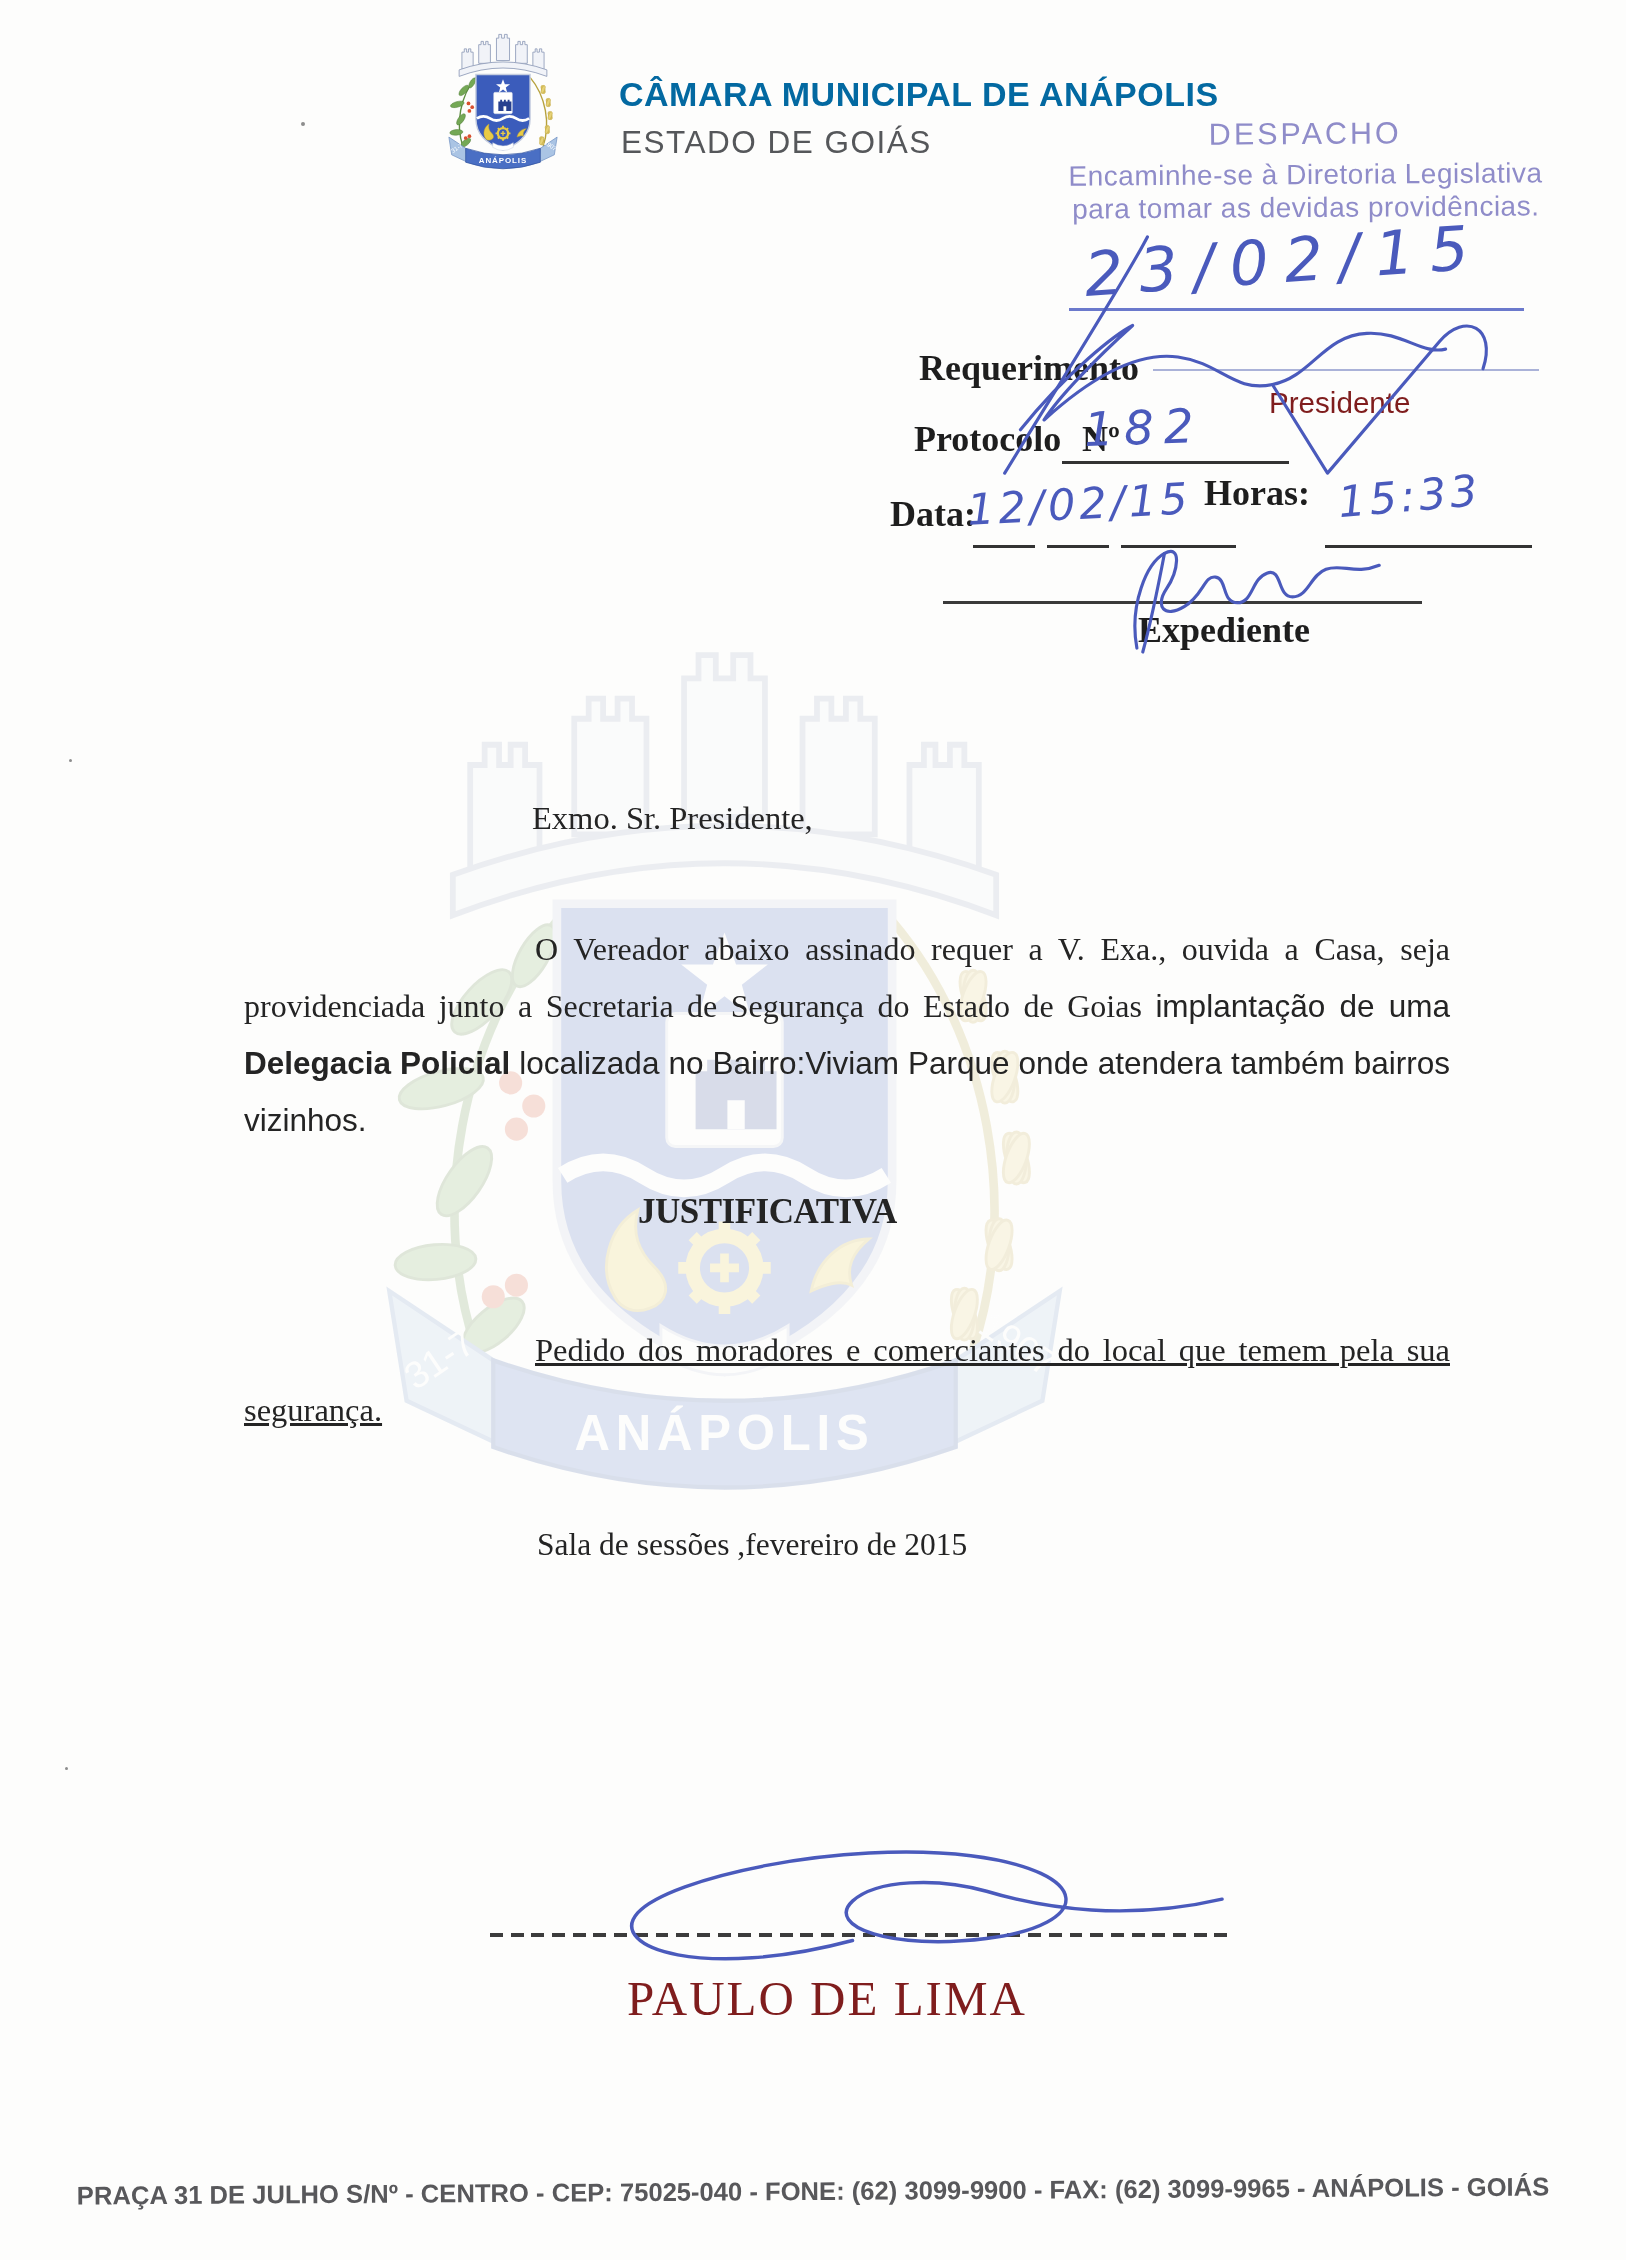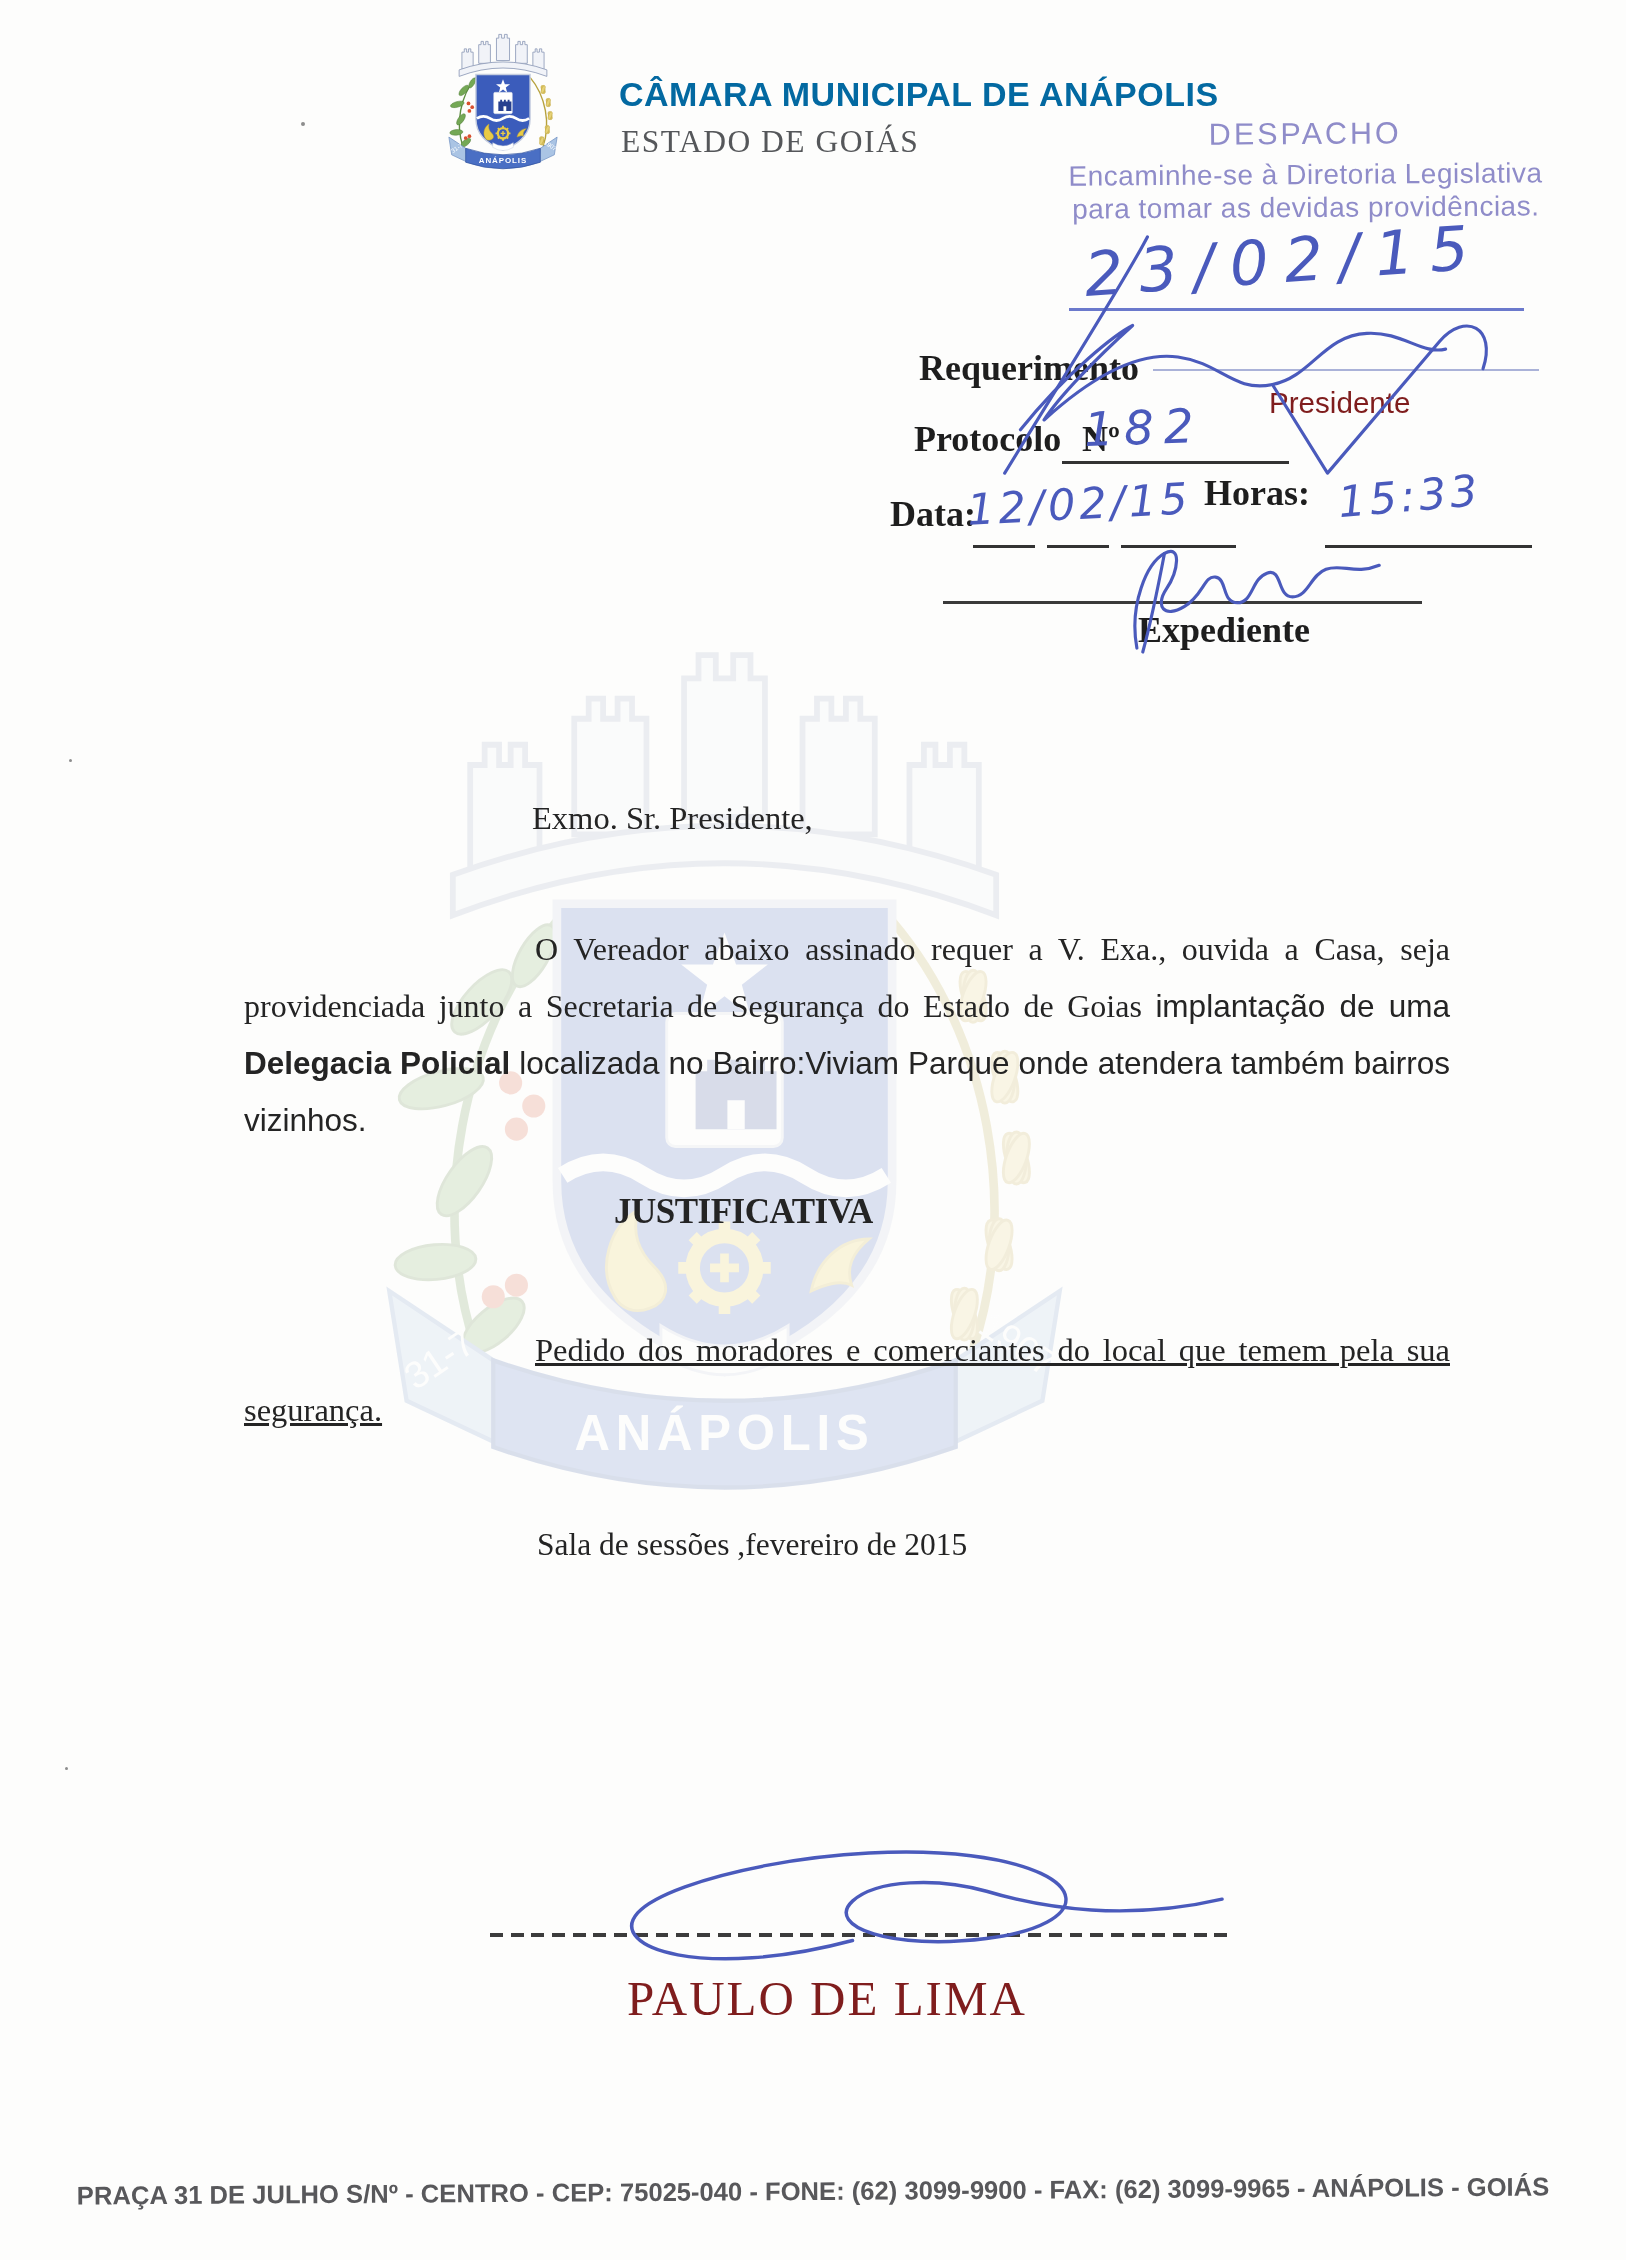--- a/index.html
+++ b/index.html
@@ -4,21 +4,21 @@
 <style>
   html,body{margin:0;padding:0;background:#9a9a9a;}
   .page{position:relative;width:1626px;height:2261px;background:#fdfdfc;overflow:hidden;
         font-family:"Liberation Serif",serif;color:#242424;}
   
   .watermark{position:absolute;left:291px;top:603px;width:867px;height:954px;opacity:.17;z-index:0;pointer-events:none;}
   .logo{position:absolute;left:433px;top:25.6px;width:140px;height:154px;z-index:2;}
   
   .org-title{position:absolute;left:619px;top:75px;font-family:"Liberation Sans",sans-serif;
              font-weight:bold;font-size:34px;color:#0369a1;letter-spacing:0.5px;z-index:2;white-space:nowrap;}
-  .org-sub{position:absolute;left:621px;top:124px;font-family:Liberation Serif, serif;
+  .org-sub{position:absolute;left:621px;top:124px;font-family:Liberation Sans, sans-serif;
            font-size:31.5px;color:#55575a;letter-spacing:1.5px;z-index:2;white-space:nowrap;}
   
   .stamp{position:absolute;left:1015px;top:116px;width:581px;text-align:center;z-index:2;
          color:#8f8cc9;font-family:"Liberation Sans",sans-serif;transform:rotate(-.4deg);}
   .stamp-title{font-size:30.5px;letter-spacing:3px;margin-bottom:6.9px;}
   .stamp-line{font-size:28px;line-height:33px;letter-spacing:0.5px;}
   
   .hw{position:absolute;font-family:"DejaVu Sans",sans-serif;font-style:italic;color:#4a5abc;
       white-space:nowrap;z-index:3;}
   .hw-date{left:1084px;top:225px;font-size:61px;letter-spacing:15.8px;transform:rotate(-4deg);}
@@ -44,21 +44,21 @@
   .rule-d3{left:1121px;top:545px;width:115px;height:3px;background:#333;}
   .rule-horas{left:1325px;top:545px;width:207px;height:3px;background:#333;}
   .rule-exp{left:943px;top:601px;width:479px;height:3px;background:#3a3a3a;}
   .rule-dashed{left:490px;top:1933px;width:744px;height:3.9px;
                background:repeating-linear-gradient(90deg,#3c3c3c 0 12.8px,transparent 12.8px 20.7px);}
   
   .salutation{position:absolute;left:532px;top:800px;font-size:32.5px;z-index:2;}
   .para1{position:absolute;left:244px;top:889px;width:1206px;font-size:32px;line-height:1.78;
          text-align:justify;text-indent:291px;z-index:2;}
   .sans{font-family:"Liberation Sans",sans-serif;font-size:31.5px;}
-  .just-title{position:absolute;left:614px;top:1192px;font-size:35px;font-weight:bold;letter-spacing:-0.5px;z-index:2;}
+  .just-title{position:absolute;left:638px;top:1192px;font-size:35px;font-weight:bold;letter-spacing:-0.5px;z-index:2;}
   .para2{position:absolute;left:244px;top:1287px;width:1206px;font-size:32.5px;line-height:1.85;
          text-align:justify;text-indent:291px;z-index:2;text-decoration:underline;}
   .place-date{position:absolute;left:537px;top:1527px;font-size:31.5px;z-index:2;}
   .signer-name{position:absolute;left:627px;top:1970px;font-size:49px;letter-spacing:2px;color:#7f1d1d;z-index:2;white-space:nowrap;}
   
   .footer{position:absolute;left:0;top:2177px;width:1626px;text-align:center;
           font-family:"Liberation Sans",sans-serif;font-weight:bold;font-size:25.6px;
           color:#58585b;transform:rotate(-.35deg);z-index:2;}
   
   .sig{position:absolute;z-index:3;overflow:visible;}

